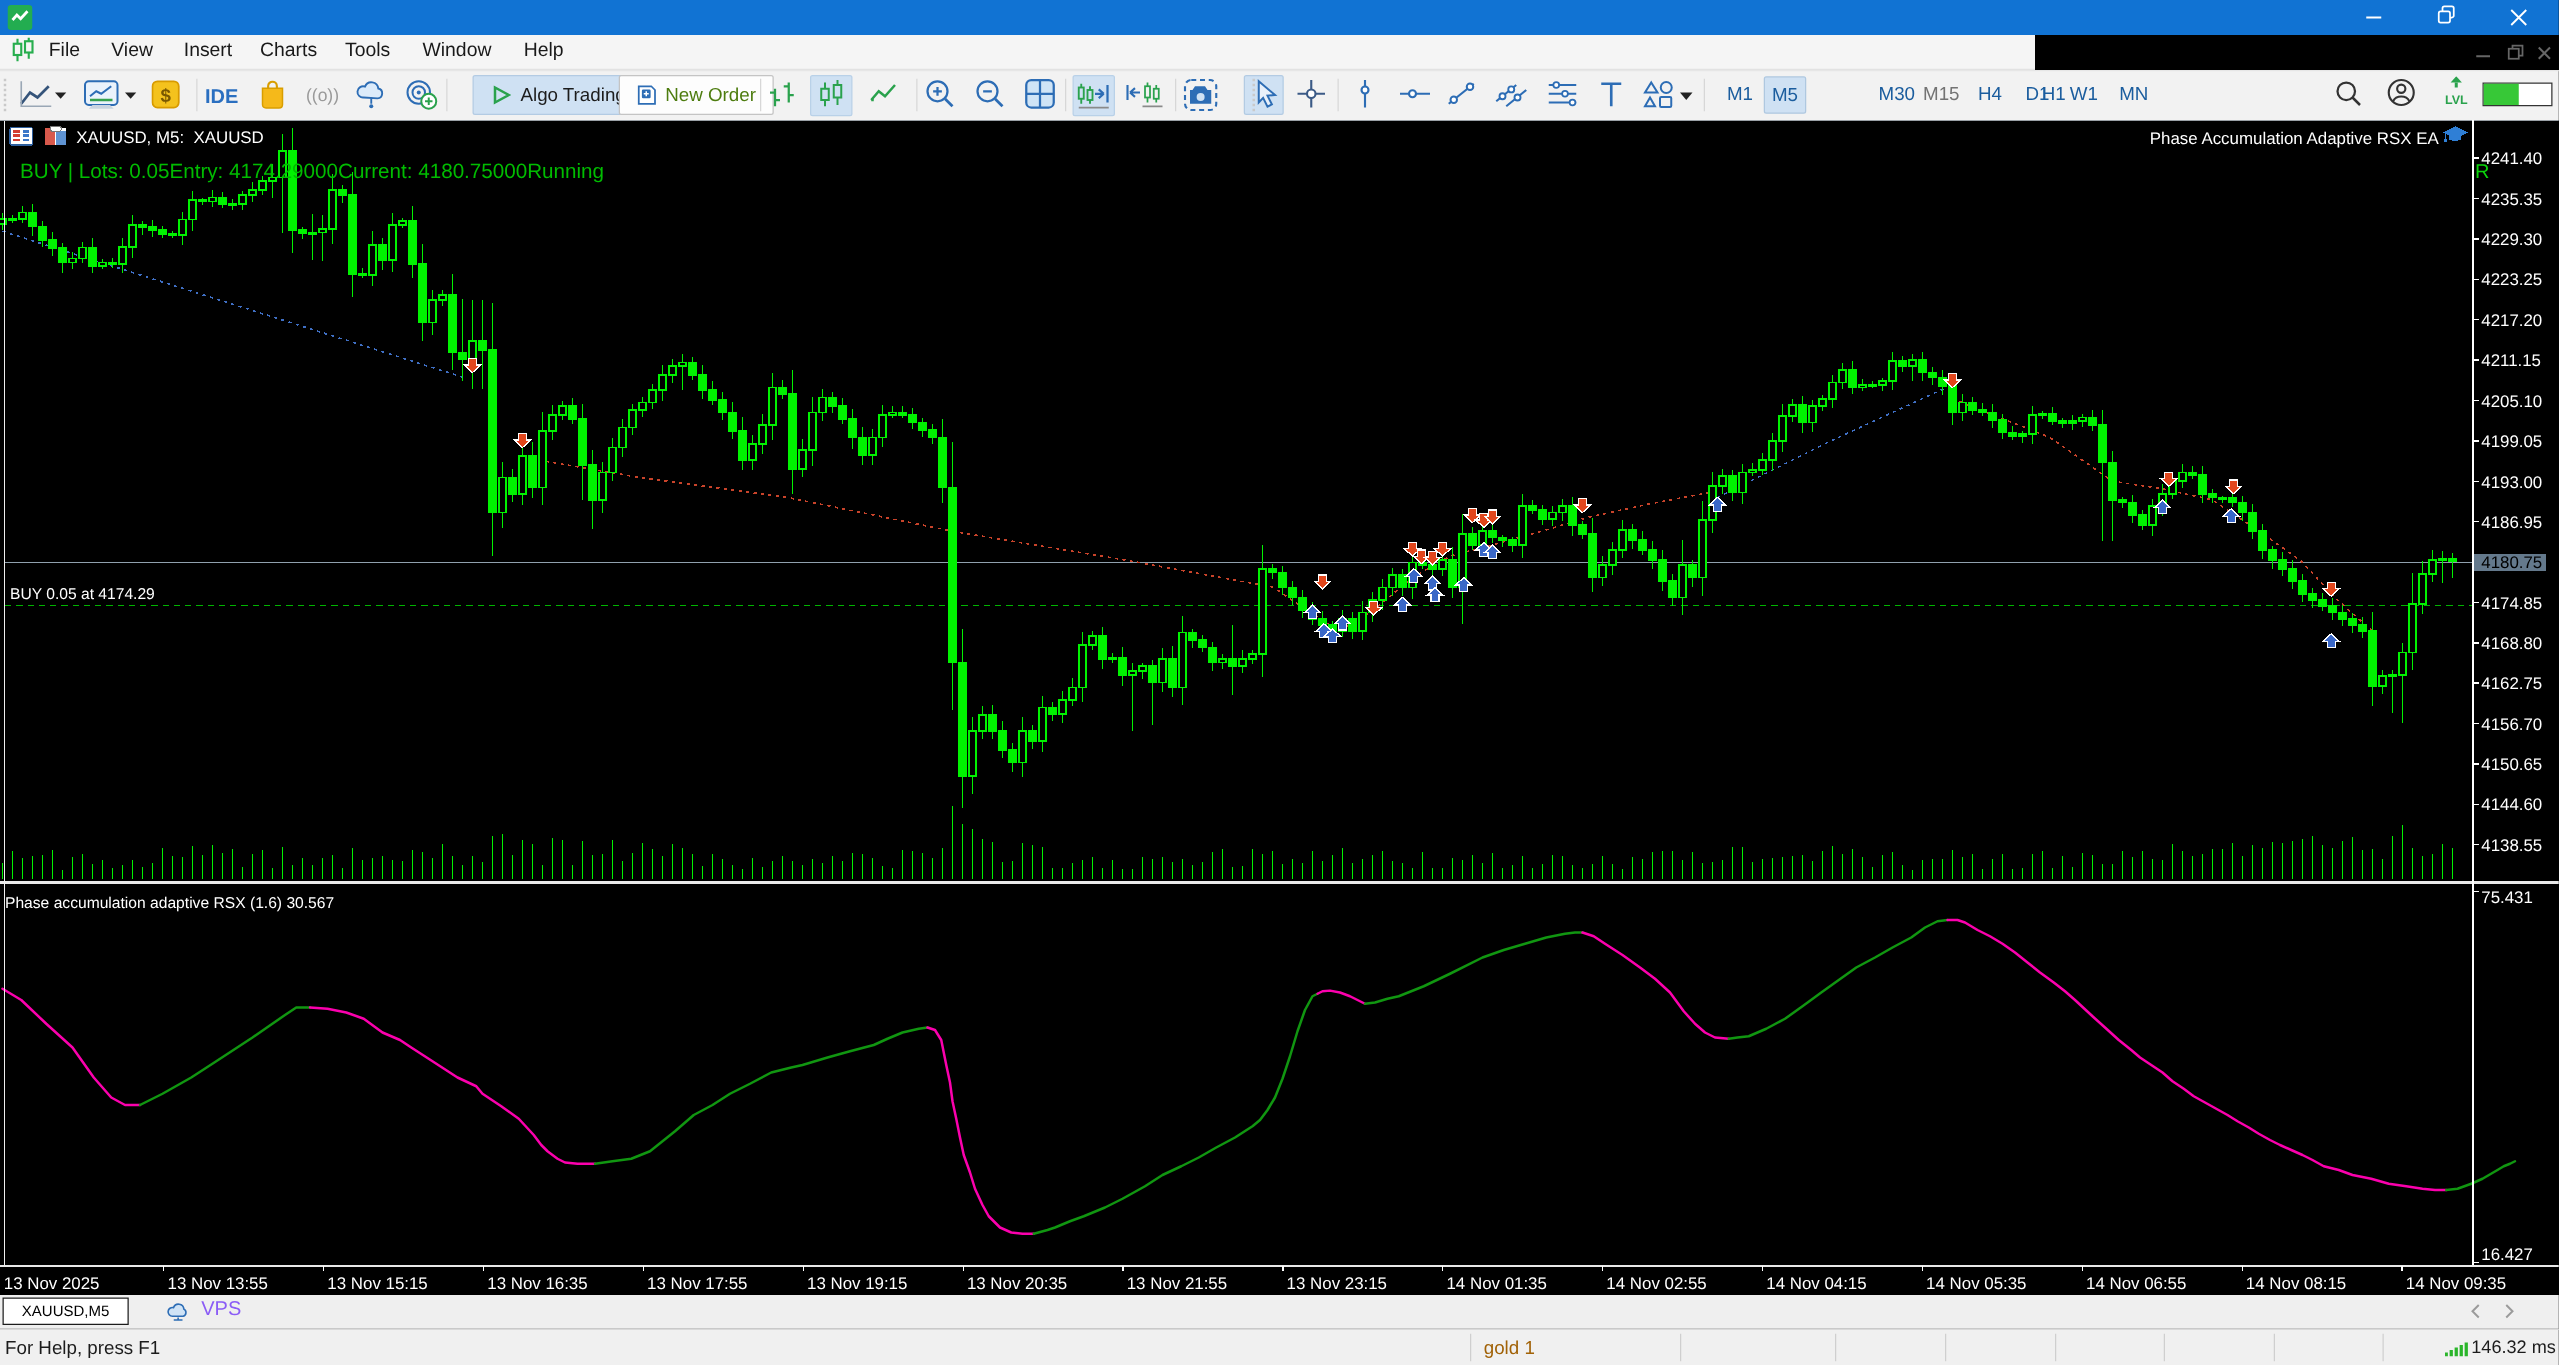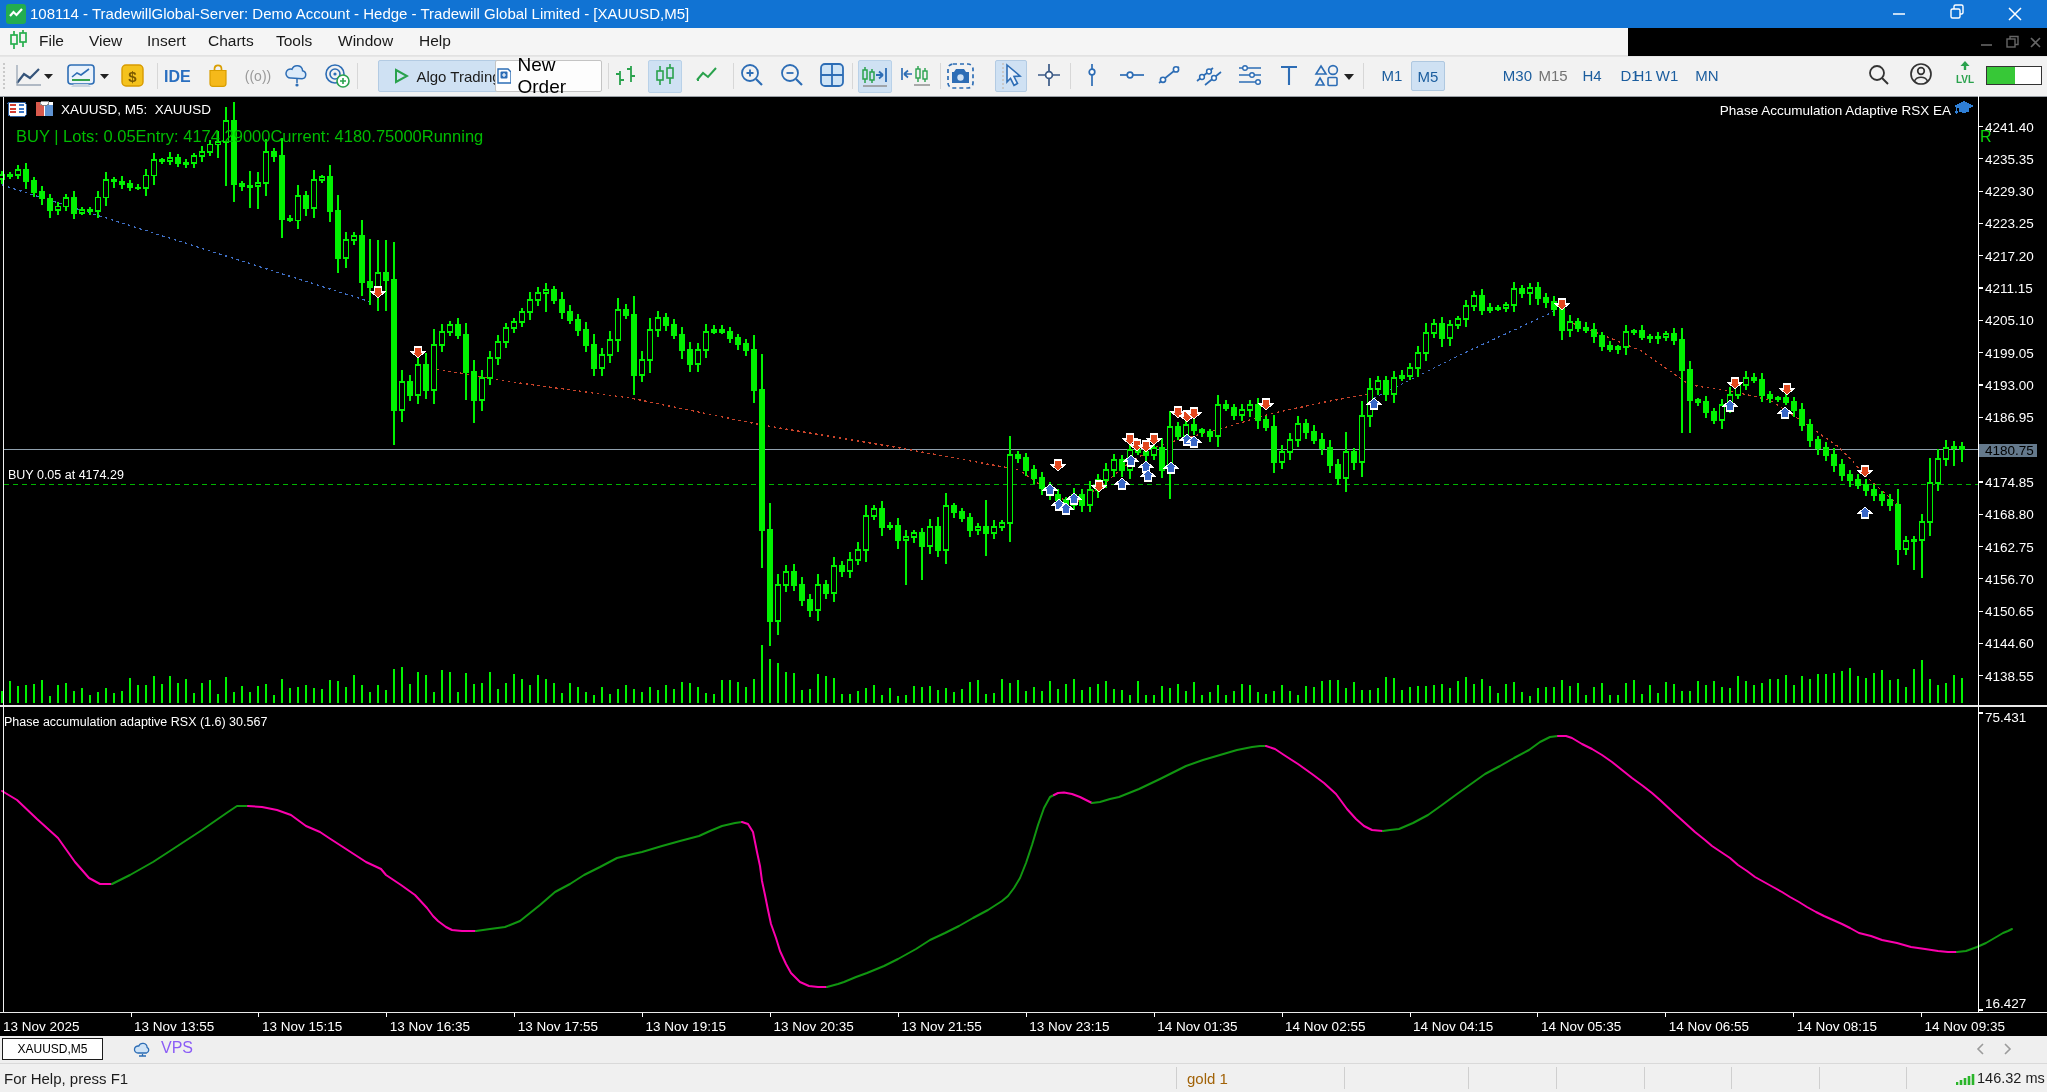--- a/index.html
+++ b/index.html
@@ -12,21 +12,20 @@
 .ax{fill:#fff;font-size:13.5px}
 .tax{fill:#fff;font-size:13.5px}
 </style></head>
 <body>
 <div class="titlebar">
  <svg width="20" height="20" style="position:absolute;left:6px;top:4px">
       <rect width="20" height="20" rx="3" fill="#23ad50"></rect>
       <path d="M4,12l3.5,-4 3,3 5.5,-6" stroke="#fff" stroke-width="2.2" fill="none"></path>
       <path d="M4,15h12" stroke="#fff" stroke-width="0"></path>
     </svg>
- <span style="position:absolute;left:30px;top:4.5px;font-size:15px">108114 - TradewillGlobal-Server: Demo Account - Hedge - Tradewill Global Limited - [XAUUSD,M5]</span>
  <svg width="160" height="28" style="position:absolute;left:1887px;top:0">
       <path d="M6,14h12" stroke="#fff" stroke-width="1.5"></path>
       <rect x="64" y="9" width="9" height="9" rx="1.5" fill="none" stroke="#fff" stroke-width="1.4"></rect>
       <path d="M67,9v-2.5a1.5,1.5 0 0 1 1.5,-1.5h6a1.5,1.5 0 0 1 1.5,1.5v6a1.5,1.5 0 0 1 -1.5,1.5H73" fill="none" stroke="#fff" stroke-width="1.4"></path>
       <path d="M122,8l12,12M134,8l-12,12" stroke="#fff" stroke-width="1.5"></path>
     </svg>
 </div>
 <div class="menubar">
     <span style="position:absolute;left:39px;top:4px;font-size:15.5px;color:#191919">File</span>
     <span style="position:absolute;left:89px;top:4px;font-size:15.5px;color:#191919">View</span>
@@ -87,21 +86,21 @@
     <div style="position:absolute;left:323px;top:4px;width:26px;height:30px"><svg width="30" height="30">
         <circle cx="12" cy="13" r="9" fill="none" stroke="#2d6db5" stroke-width="1.6"></circle>
         <circle cx="12" cy="13" r="5" fill="none" stroke="#2d6db5" stroke-width="1.6"></circle>
         <circle cx="12" cy="13" r="1.6" fill="#2d6db5"></circle>
         <circle cx="20" cy="20" r="6" fill="#fff" stroke="#2aa24d" stroke-width="1.6"></circle>
         <path d="M20,17v6M17,20h6" stroke="#2aa24d" stroke-width="1.6"></path>
       </svg></div>
     <div style="position:absolute;left:378px;top:3px;width:138px;height:32px;background:#cfe1f3;border:1px solid #b3cbe3;border-radius:2px;display:flex;align-items:center;justify-content:center;font-size:15px;color:#1c1c1c"><svg width="16" height="16" style="margin-right:7px">
         <path d="M3,2l11,6-11,6z" fill="none" stroke="#2aa24d" stroke-width="2"></path>
       </svg>Algo Trading</div>
-    <div style="position:absolute;left:495px;top:3px;width:107px;height:32px;background:#fdfdfd;border:1px solid #c4c4c4;border-radius:2px;display:flex;align-items:center;justify-content:center;font-size:19px;color:#000000"><svg width="17" height="18" style="margin-right:6px">
+    <div style="position:absolute;left:495px;top:3px;width:124px;height:32px;background:#fdfdfd;border:1px solid #c4c4c4;border-radius:2px;display:flex;align-items:center;justify-content:center;font-size:15px;color:#4d7c0f"><svg width="17" height="18" style="margin-right:6px">
         <path d="M2,2h10l3,3v11H2z" fill="#fff" stroke="#2d6db5" stroke-width="1.4"></path>
         <rect x="4.5" y="4.5" width="7" height="7" rx="1" fill="#2d6db5"></rect>
         <path d="M8,6v4M6,8h4" stroke="#fff" stroke-width="1.2"></path>
       </svg>New Order</div>
     <div style="position:absolute;left:613px;top:4px;width:26px;height:30px"><svg width="30" height="30">
         <path d="M7,24V10M7,13h-4M7,19h4M18,21V5M18,8h-4M18,15h4" stroke="#2aa24d" stroke-width="1.8" fill="none"></path>
       </svg></div>
     <div style="position:absolute;left:648px;top:3px;width:34px;height:33px;background:#cfe1f3;border:1px solid #b9d1e8;border-radius:2px"><svg width="30" height="30" style="margin:0 0 0 3px">
         <rect x="5" y="10" width="6" height="9" fill="none" stroke="#2aa24d" stroke-width="1.6"></rect>
         <path d="M8,5v5M8,19v5" stroke="#2aa24d" stroke-width="1.6"></path>

